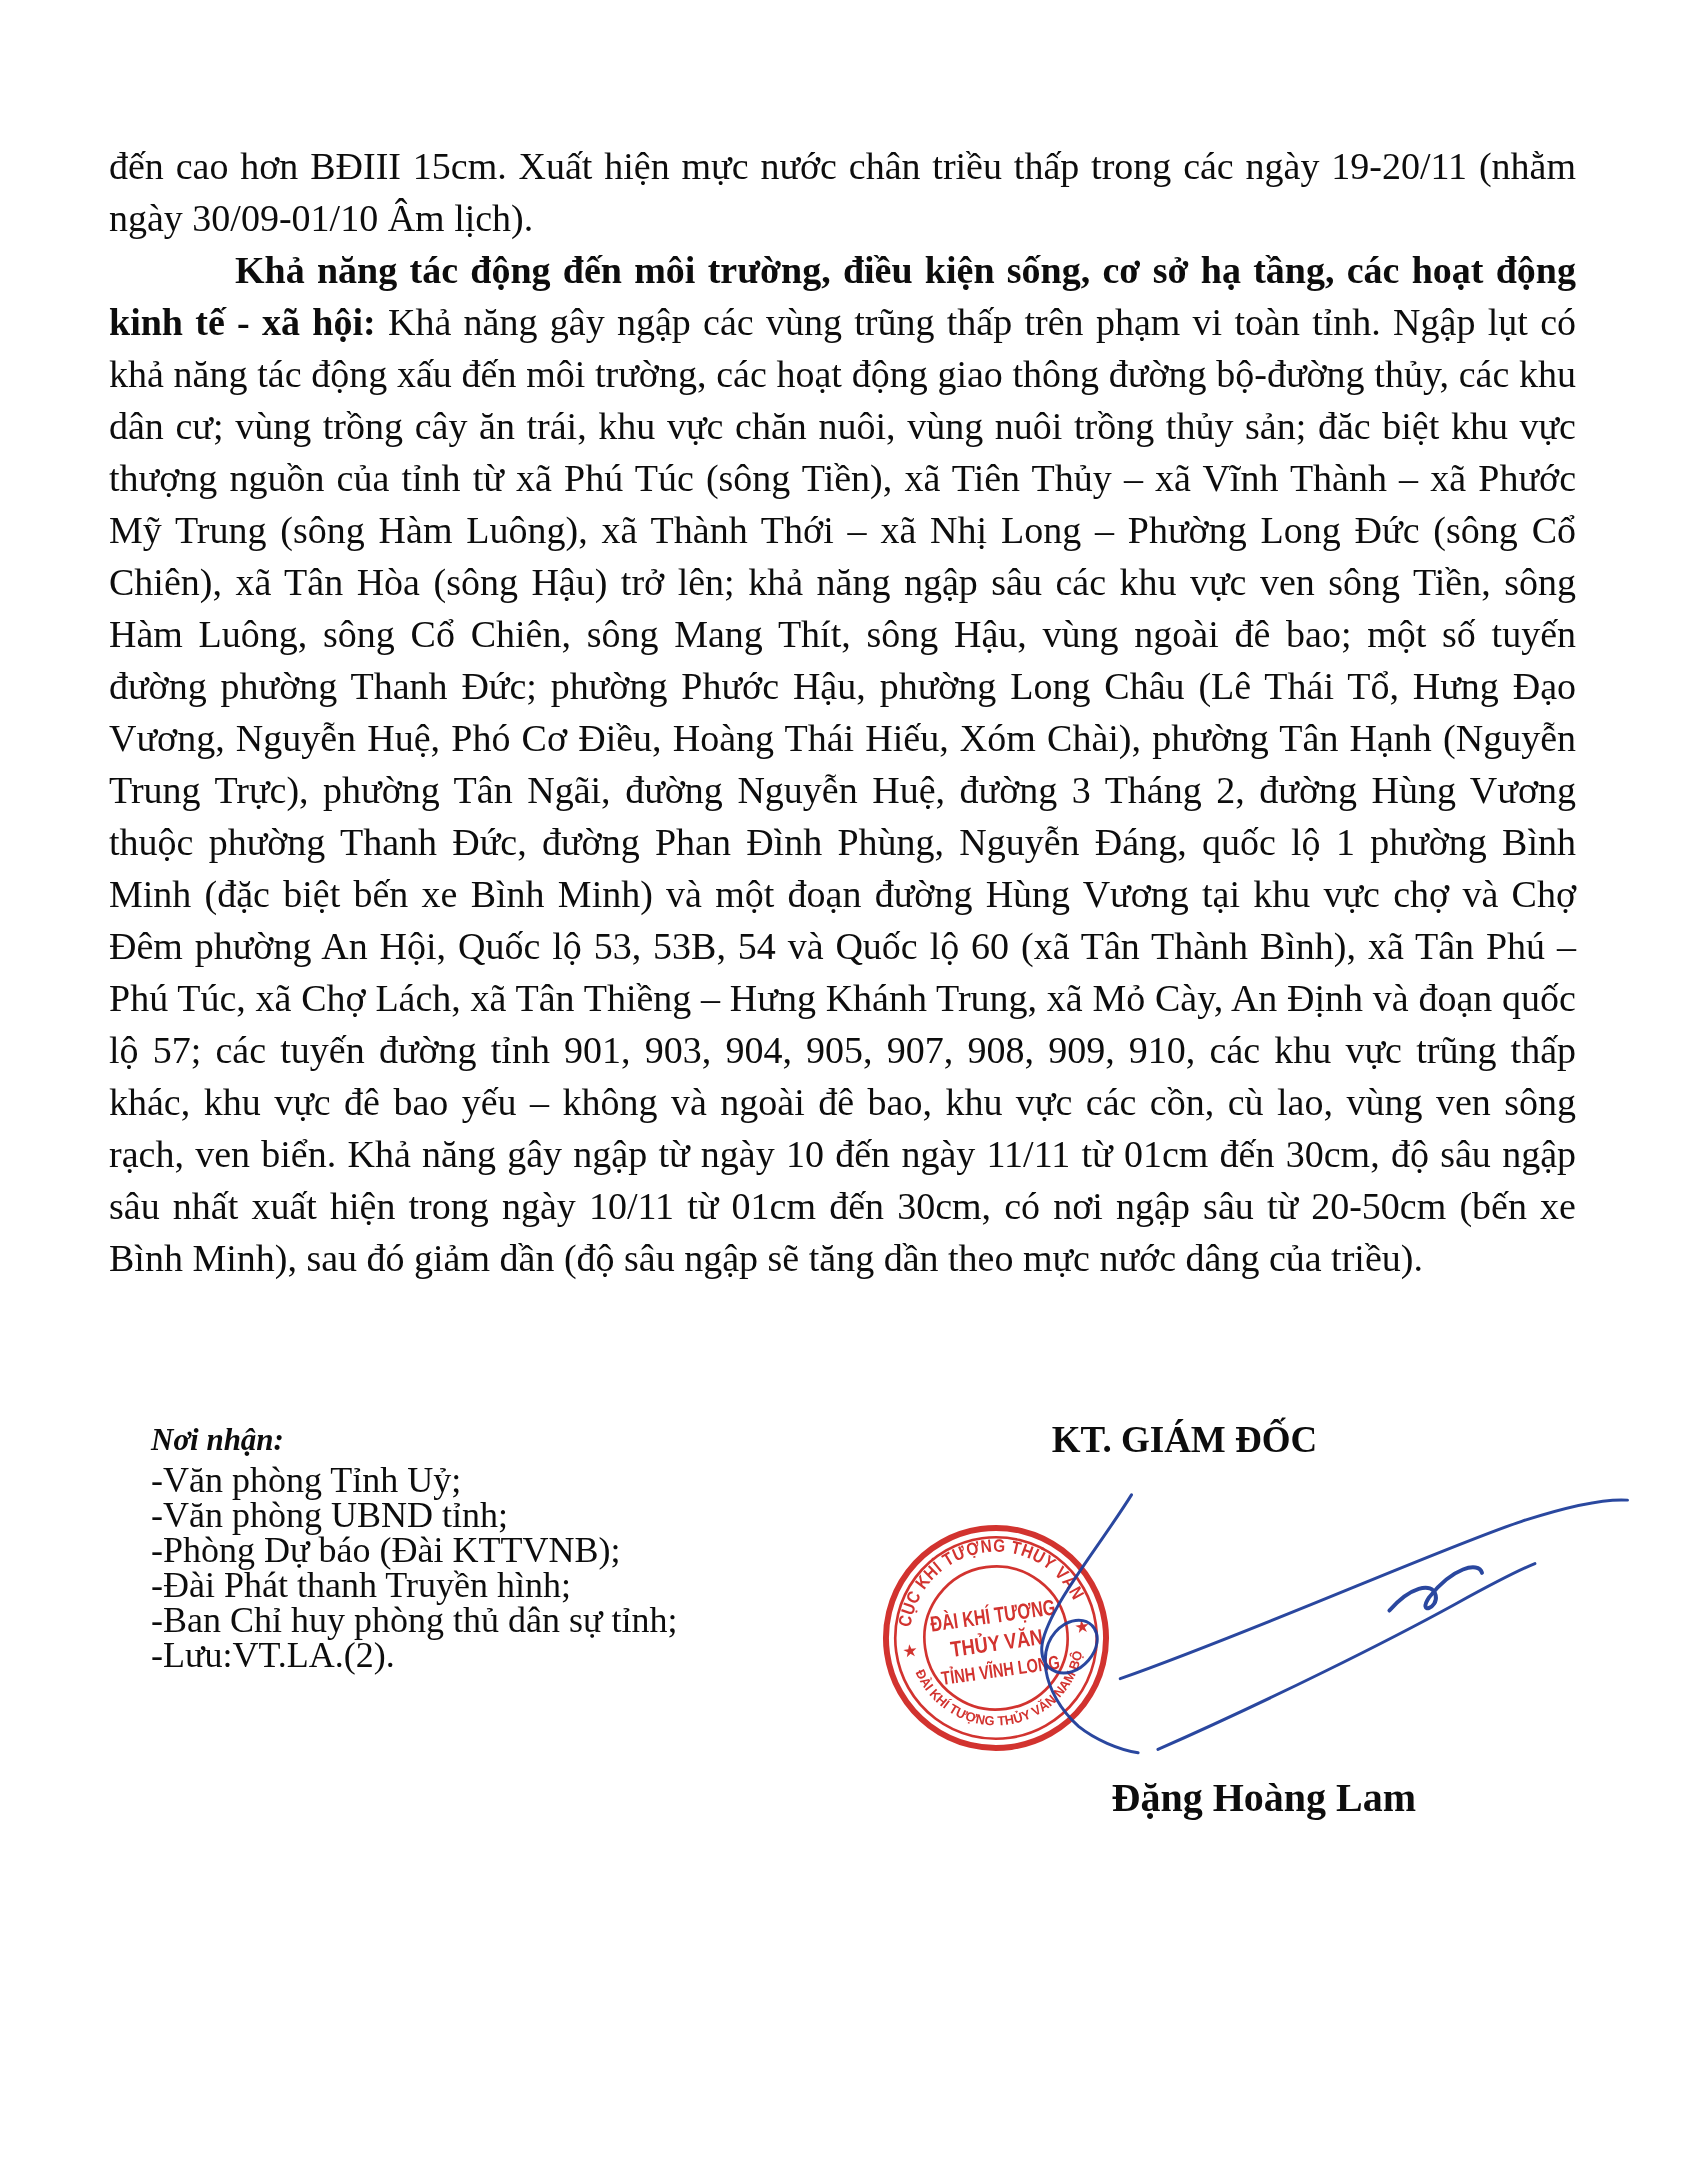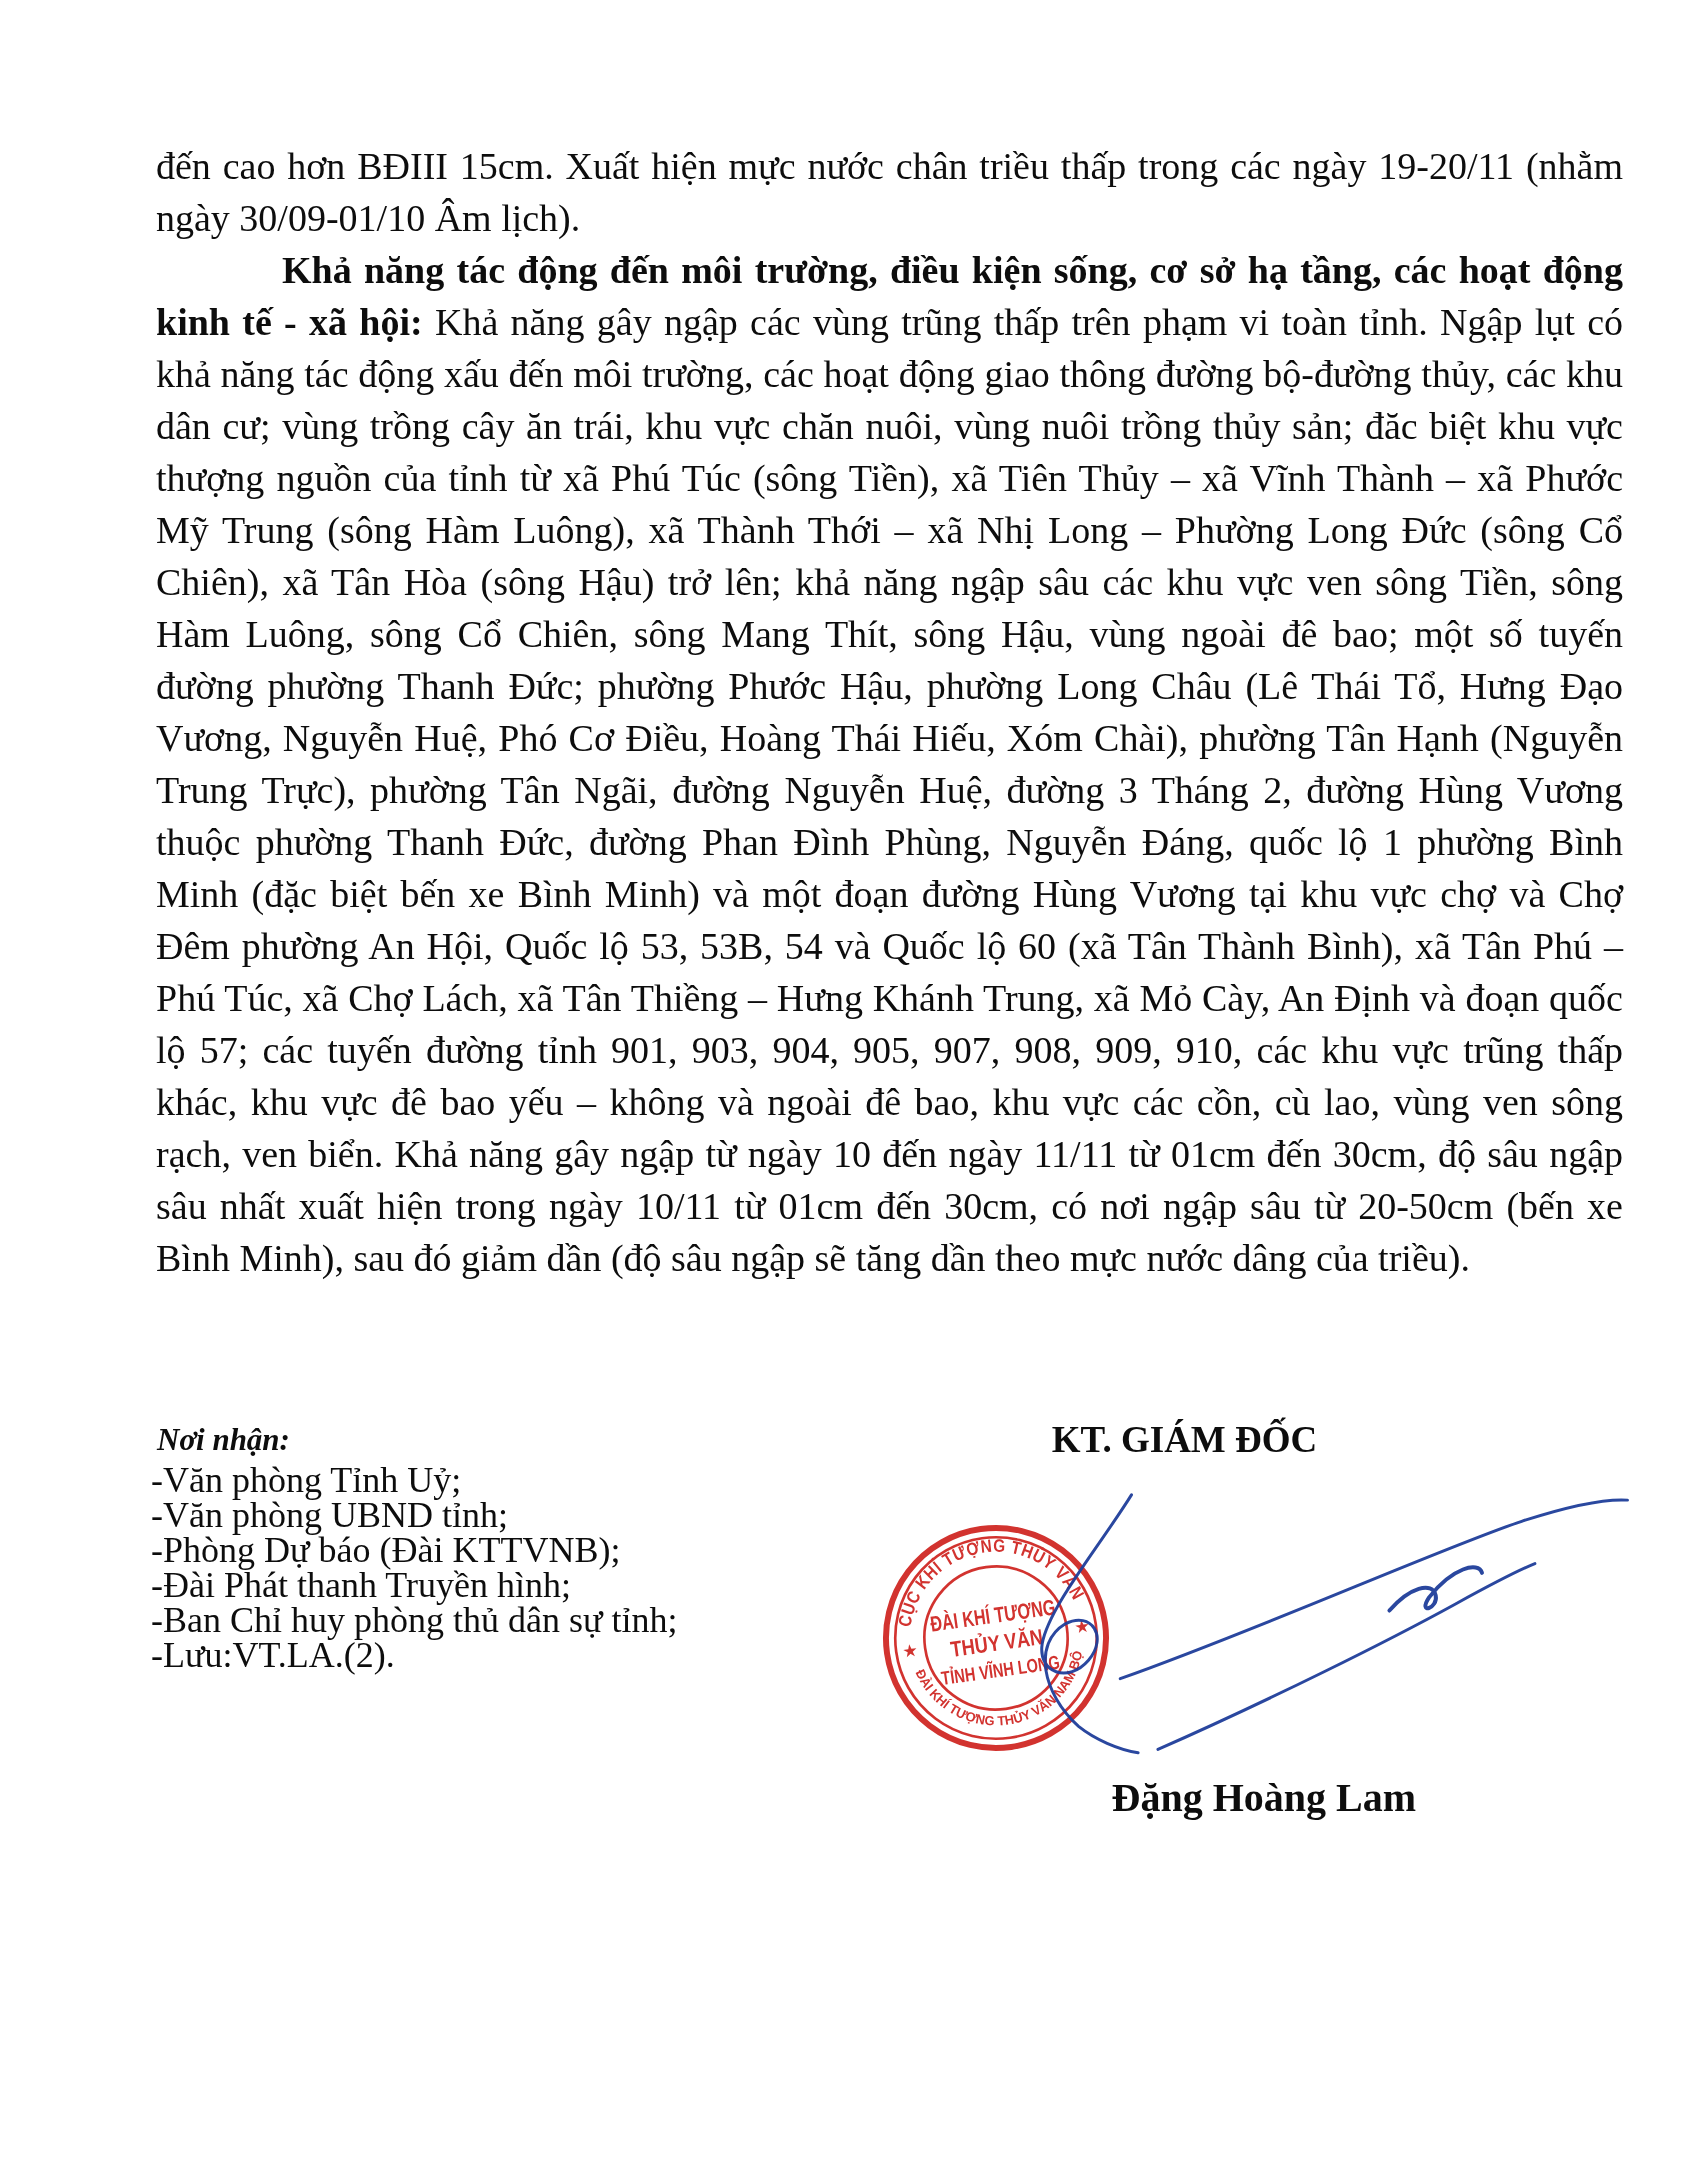--- a/index.html
+++ b/index.html
@@ -6,21 +6,21 @@
   .page{
     position:relative;
     width:1687px;height:2183px;
     background:#ffffff;
     overflow:hidden;
     font-family:"Liberation Serif","DejaVu Serif",serif;
     color:#0d0d0d;
   }
   .body-text{
     position:absolute;
-    left:109px;top:140px;width:1467px;margin-left:47px;
+    left:109px;top:140px;width:1467px;
   }
   .para{
     margin:0;
     font-size:38px;
     line-height:52px;
     text-align:justify;
     text-justify:inter-word;
   }
   .para.indent{ text-indent:126px; }
   .para b{ font-weight:bold; }
@@ -29,21 +29,20 @@
     font-size:37px;
     font-style:italic;
     line-height:46px;
   }
   .recipients{
     position:absolute;left:151px;top:1422px;width:629px;
   }
   .recip-heading{
     font-size:31px;font-weight:bold;font-style:italic;
     margin-bottom:5.3px;
-    margin-left:6px;
   }
   .recip-item{
     font-size:36px;line-height:35px;
   }
   .sign-title{
     position:absolute;left:953px;top:1416px;width:463px;
     text-align:center;font-weight:bold;font-size:37px;line-height:48px;
   }
   .signer-name{
     position:absolute;left:953px;top:1774px;width:463px;

